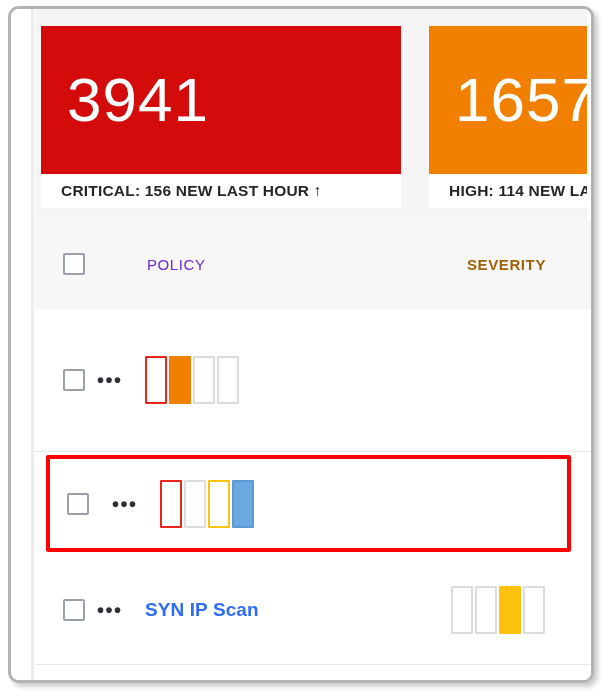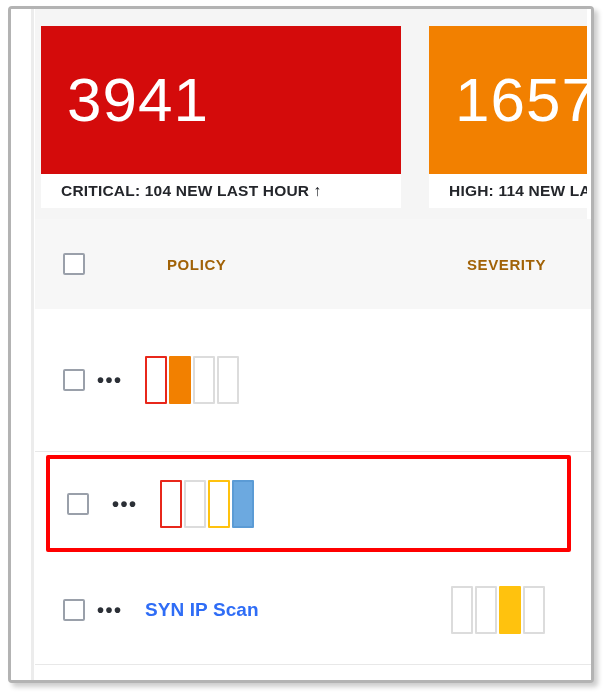--- a/index.html
+++ b/index.html
@@ -23,21 +23,21 @@
     background: #ffffff;
   }
   .outer-frame {
     position: absolute;
     left: 8px;
     top: 6px;
     width: 586px;
     height: 677px;
     box-sizing: border-box;
     border: 3px solid #b3b3b3;
-    border-radius: 4px;
+    border-radius: 11px;
     background: #ffffff;
     box-shadow: 4px 4px 5px rgba(0,0,0,.20);
     overflow: hidden;
   }
 
   
   .viewport {
     position: absolute;
     left: 0;
     top: 0;
@@ -126,26 +126,26 @@
     background: #f7f7f7;
   }
   .th-check {
     position: absolute;
     left: 28px;
     top: 50%;
     transform: translateY(-50%);
   }
   .th-policy {
     position: absolute;
-    left: 132px;
+    left: 112px;
     top: 50%;
     transform: translateY(-50%);
     font-size: 15px;
-    font-weight: 700;
-    color: #a16207;
+    font-weight: 400;
+    color: #6d28d9;
     letter-spacing: .6px;
   }
   .th-severity {
     position: absolute;
     left: 432px;
     top: 50%;
     transform: translateY(-50%);
     font-size: 15px;
     font-weight: 700;
     color: #a16207;
@@ -248,21 +248,21 @@
     <div class="viewport">
 
       <div class="scroll-rail"></div>
 
       <div class="cards-strip">
 
         <div class="card critical">
           <div class="card-number-box">
             <span class="card-number">3941</span>
           </div>
-          <div class="card-caption">CRITICAL: 104 NEW LAST HOUR ↑</div>
+          <div class="card-caption">CRITICAL: 156 NEW LAST HOUR ↑</div>
         </div>
 
         <div class="card high">
           <div class="card-number-box">
             <span class="card-number">16571</span>
           </div>
           <div class="card-caption">HIGH: 114 NEW LAST HOUR ↑</div>
         </div>
 
       </div>

